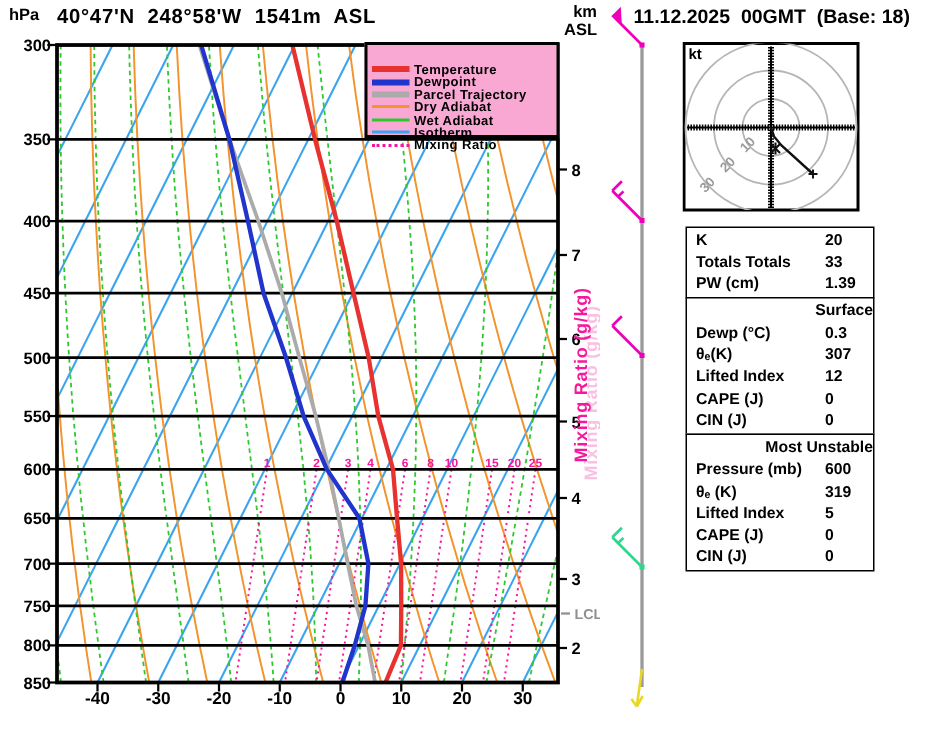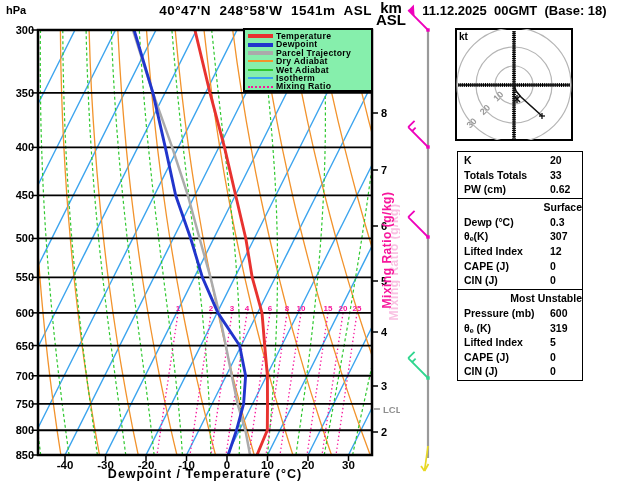--- a/index.html
+++ b/index.html
@@ -1,25 +1,25 @@
 <!DOCTYPE html>
 <html><head>
 <meta charset="utf-8">
 <style>
   html,body{margin:0;padding:0;background:#fff;}
   .screen{position:relative;width:629px;height:486px;background:#fff;overflow:hidden;
           font-family:"Liberation Sans","DejaVu Sans",sans-serif;font-weight:bold;color:#000;}
   .abs{position:absolute;}
   .hpa{left:6px;top:4px;font-size:11px;}
-  .station-title{left:38px;top:3px;width:334px;text-align:right;font-size:13.5px;letter-spacing:.5px;white-space:pre;}
-  .km-unit{left:376px;top:2px;font-size:15px;line-height:12px;text-align:center;}
+  .station-title{left:38px;top:3px;width:334px;text-align:left;font-size:13.5px;letter-spacing:.5px;white-space:pre;}
+  .km-unit{left:376px;top:2px;font-size:11px;line-height:12px;text-align:right;}
   .datetime{left:400px;top:3px;width:229px;text-align:center;font-size:13px;white-space:pre;}
   .xlabel{left:38px;top:467px;width:334px;text-align:center;font-size:12.5px;letter-spacing:1px;white-space:pre;}
   .footer{left:443px;top:468px;width:186px;text-align:center;font-size:12.5px;letter-spacing:.3px;}
-  #legend{left:243px;top:28px;width:130px;height:64px;background:#86efac;border:2px solid #000;box-sizing:border-box;padding-top:2px;}
+  #legend{left:243px;top:28px;width:130px;height:64px;background:#f9a8d4;border:2px solid #000;box-sizing:border-box;padding-top:12px;}
   .lrow{display:flex;align-items:center;height:8.4px;overflow:visible;}
   .lsample{width:25px;margin:0 3px 0 3px;flex:0 0 25px;}
   .llabel{font-size:8.7px;letter-spacing:.3px;line-height:8.4px;white-space:nowrap;}
   .kt-label{left:459px;top:31px;font-size:10px;}
   #data-table{left:457px;top:152px;width:126px;}
   .tbox{border:1.5px solid #000;margin-top:-1.5px;padding:1.5px 0;background:#fff;}
   .thead{text-align:right;font-size:10.5px;height:14.6px;line-height:14.6px;}
   .trow{position:relative;height:14.6px;line-height:14.6px;font-size:10.5px;padding-left:6px;}
   .tval{position:absolute;left:92px;top:0;}
   svg{position:absolute;left:0;top:0;}
@@ -262,21 +262,20 @@
       <div class="lrow">
         <span class="lsample" style="height: 2px; background: rgb(59, 164, 238);"></span>
         <span class="llabel">Isotherm</span>
       </div>
       <div class="lrow">
         <span class="lsample" style="height: 0px; border-top: 2px dotted rgb(247, 23, 156);"></span>
         <span class="llabel">Mixing Ratio</span>
       </div>
     </div>
 
-  <div class="abs xlabel">Dewpoint / Temperature (°C)</div>
 
   <svg id="hodo" width="122" height="116" style="left:455px;top:28px">
       <defs>
         <clipPath id="hodoclip">
           <rect x="1" y="1" width="116" height="111"></rect>
         </clipPath>
       </defs>
       <rect x="1" y="1" width="116" height="111" fill="#fff" stroke="#000" stroke-width="2"></rect>
       <g clip-path="url(#hodoclip)">
         <circle cx="59" cy="57" r="19" fill="none" stroke="#b5b5b5" stroke-width="1.2"></circle>
@@ -408,21 +407,21 @@
         <line x1="84" y1="88" x2="90" y2="88" stroke="#111" stroke-width="1.3"></line>
         <line x1="87" y1="85" x2="87" y2="91" stroke="#111" stroke-width="1.3"></line>
       </g>
     </svg>
   <div class="abs kt-label">kt</div>
 
   <div class="abs" id="data-table">
       <div class="tbox">
         <div class="trow"><span>K</span><span class="tval">20</span></div>
         <div class="trow"><span>Totals Totals</span><span class="tval">33</span></div>
-        <div class="trow"><span>PW (cm)</span><span class="tval">0.62</span></div>
+        <div class="trow"><span>PW (cm)</span><span class="tval">1.39</span></div>
       </div>
       <div class="tbox">
         <div class="thead">Surface</div>
         <div class="trow"><span>Dewp (°C)</span><span class="tval">0.3</span></div>
         <div class="trow"><span>θₑ(K)</span><span class="tval">307</span></div>
         <div class="trow"><span>Lifted Index</span><span class="tval">12</span></div>
         <div class="trow"><span>CAPE (J)</span><span class="tval">0</span></div>
         <div class="trow"><span>CIN (J)</span><span class="tval">0</span></div>
       </div>
       <div class="tbox">

